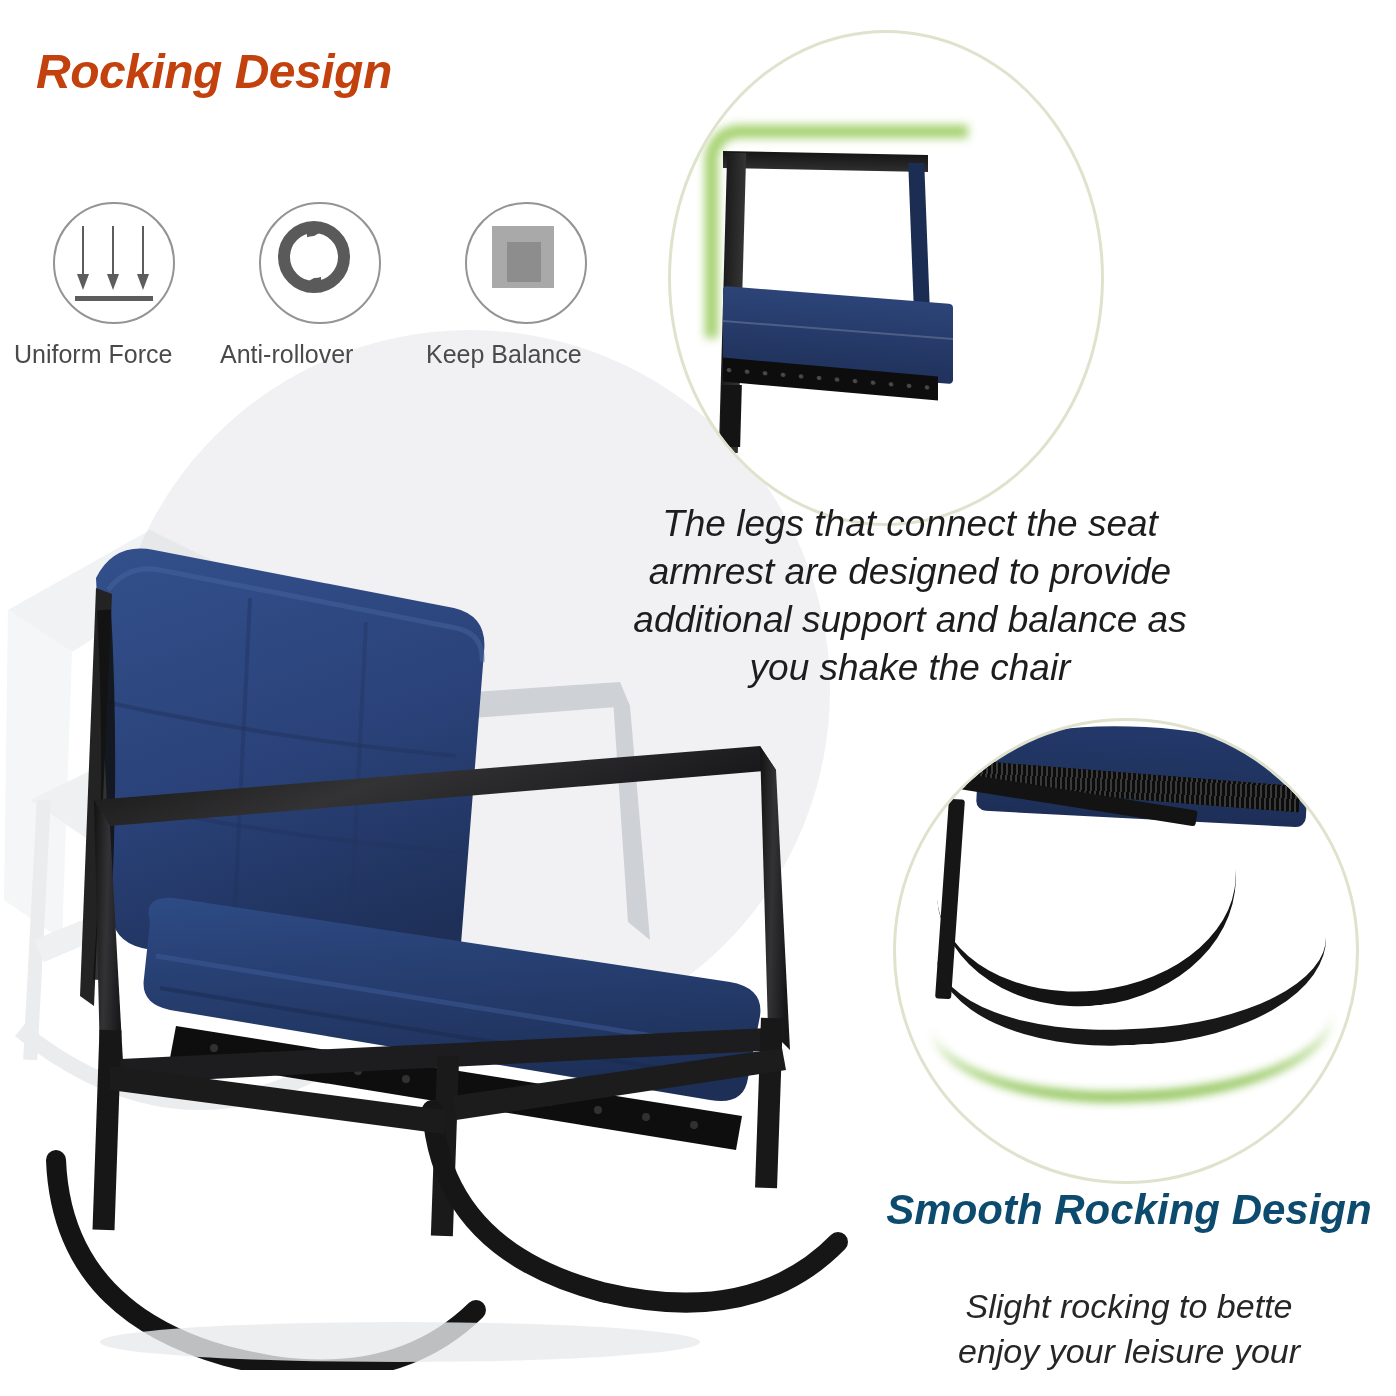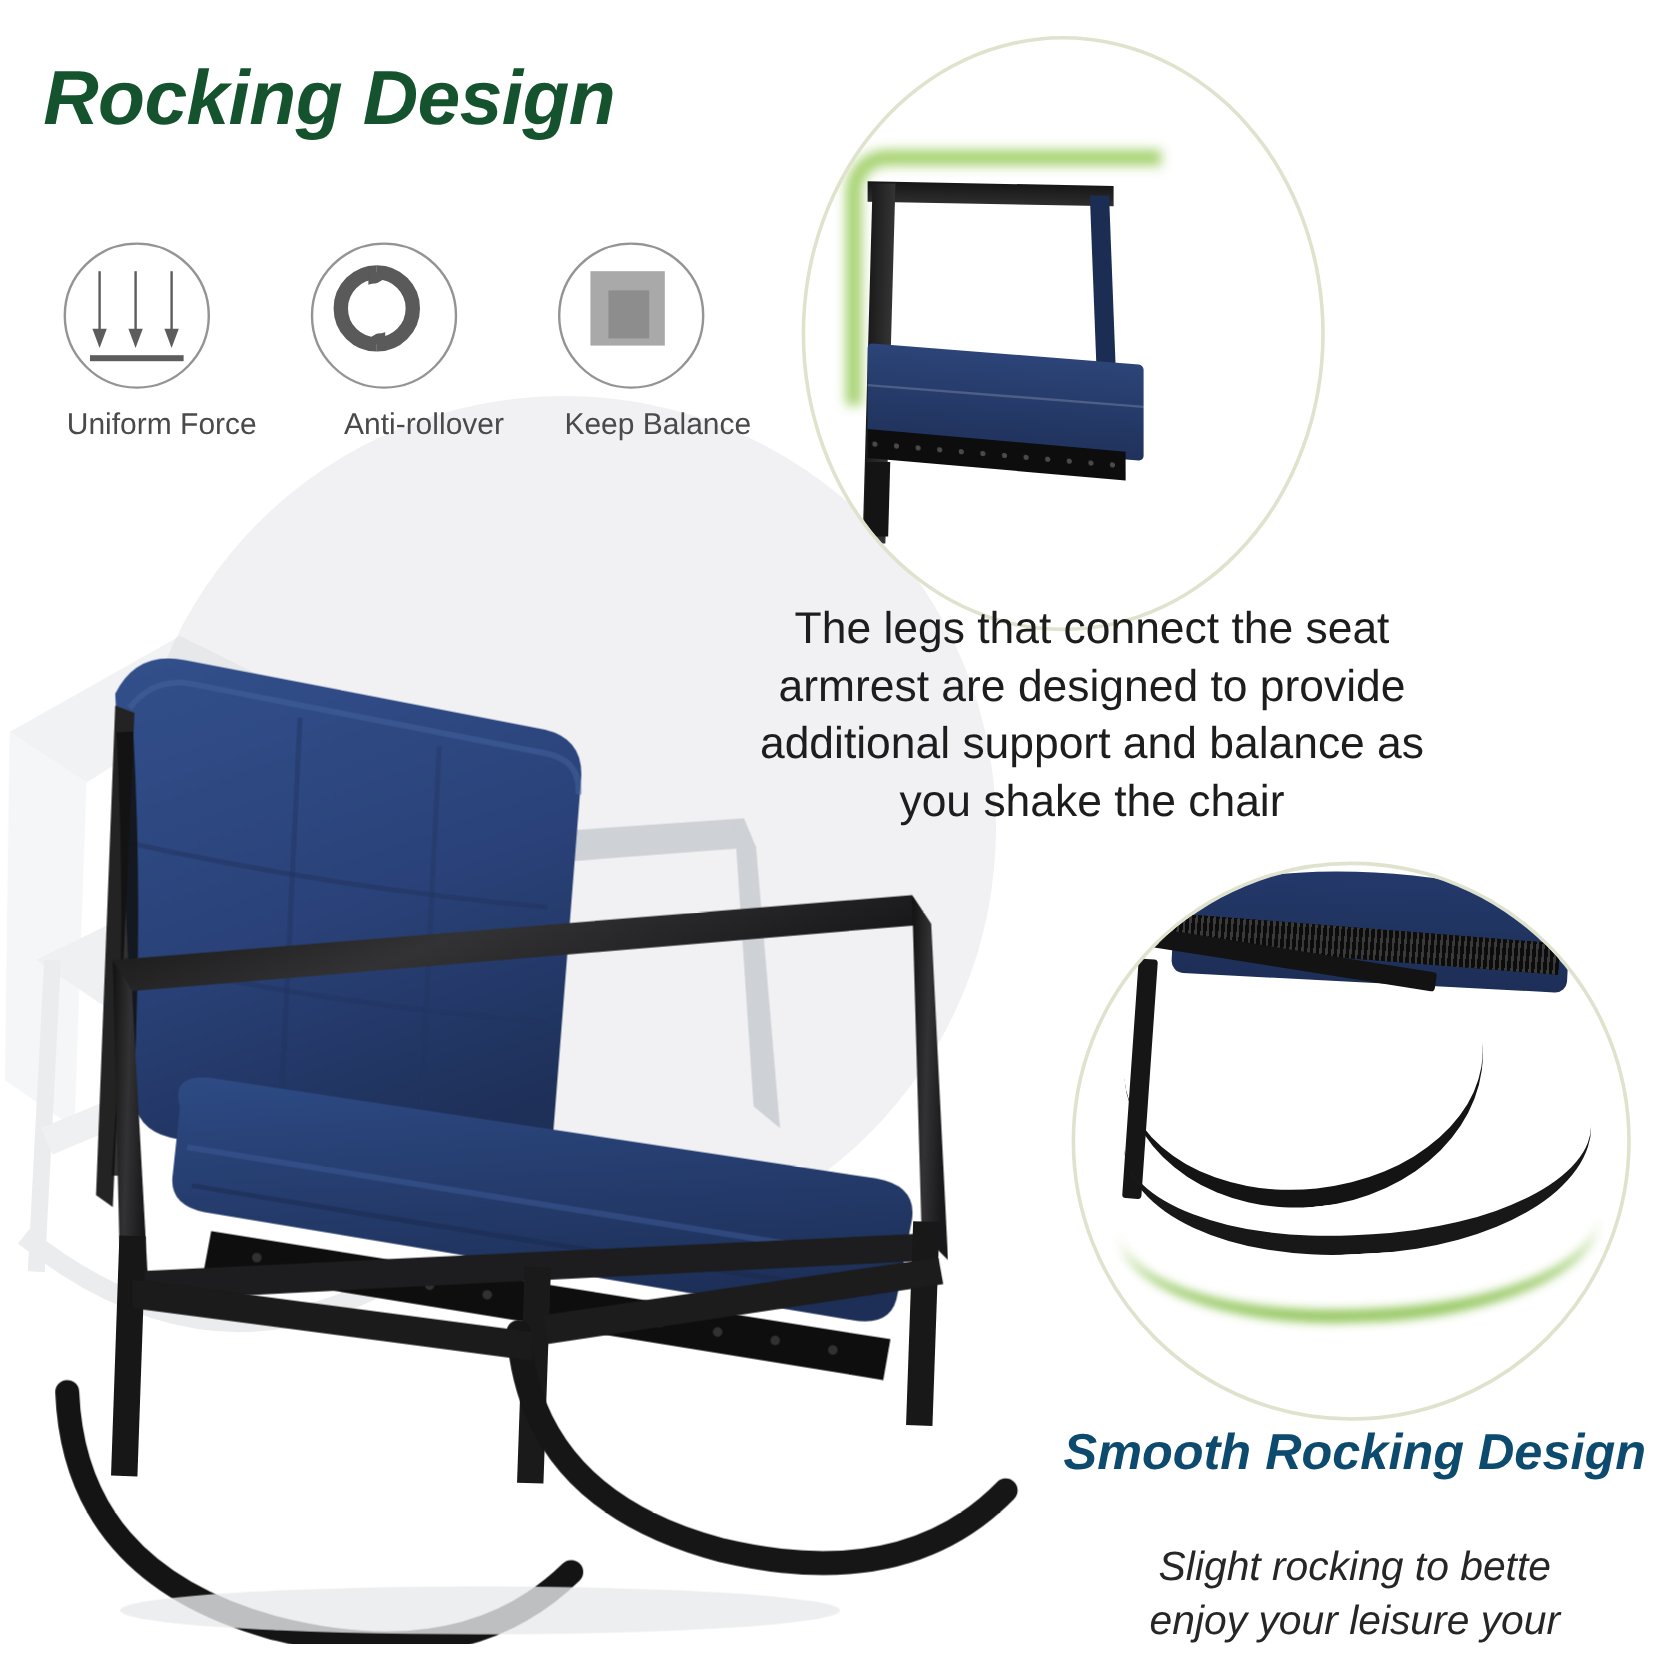--- a/index.html
+++ b/index.html
@@ -15,28 +15,28 @@
   
   .bg-circle{
     position:absolute;left:110px;top:330px;width:720px;height:720px;
     border-radius:50%;
     background:#f1f1f3;
   }
 
   
   .headline{
     position:absolute;left:36px;top:44px;
-    font-size:64px;font-weight:bold;font-style:italic;
-    color:#14532d;letter-spacing:-0.5px;
+    font-size:48px;font-weight:bold;font-style:italic;
+    color:#c2410c;letter-spacing:-0.5px;
     white-space:nowrap;
   }
 
   
   .features{position:absolute;left:14px;top:202px;width:610px;height:190px;}
-  .feature{position:absolute;top:0;width:200px;text-align:right;}
+  .feature{position:absolute;top:0;width:200px;text-align:left;}
   .feature.f0{left:0px;}
   .feature.f1{left:206px;}
   .feature.f2{left:412px;}
   .f-circle{
     width:118px;height:118px;margin:0 auto;
     border:2px solid #949494;border-radius:50%;
     position:relative;background:transparent;
   }
   .f-label{
     margin-top:16px;font-size:25px;color:#4a4a4a;
@@ -56,21 +56,21 @@
   .ar-ring{position:absolute;left:16px;top:16px;width:74px;height:74px;}
   .ar-ring svg{display:block;}
 
   
   .kb-outer{position:absolute;left:25px;top:22px;width:62px;height:62px;background:#a9a9a9;}
   .kb-inner{position:absolute;left:40px;top:38px;width:34px;height:40px;background:#8d8d8d;}
 
   
   .mid-text{
     position:absolute;left:620px;top:500px;width:580px;
-    text-align:center;font-size:37px;
+    text-align:center;font-style:italic;font-size:37px;
     line-height:1.30;color:#1d1d1d;
   }
 
   
   .inset-top{position:absolute;left:668px;top:30px;width:440px;height:500px;}
   .inset-top .ring{
     position:absolute;left:0;top:0;width:436px;height:496px;
     border:3px solid #dfe3cd;border-radius:50%;
     box-sizing:border-box;overflow:hidden;background:#ffffff;
   }

